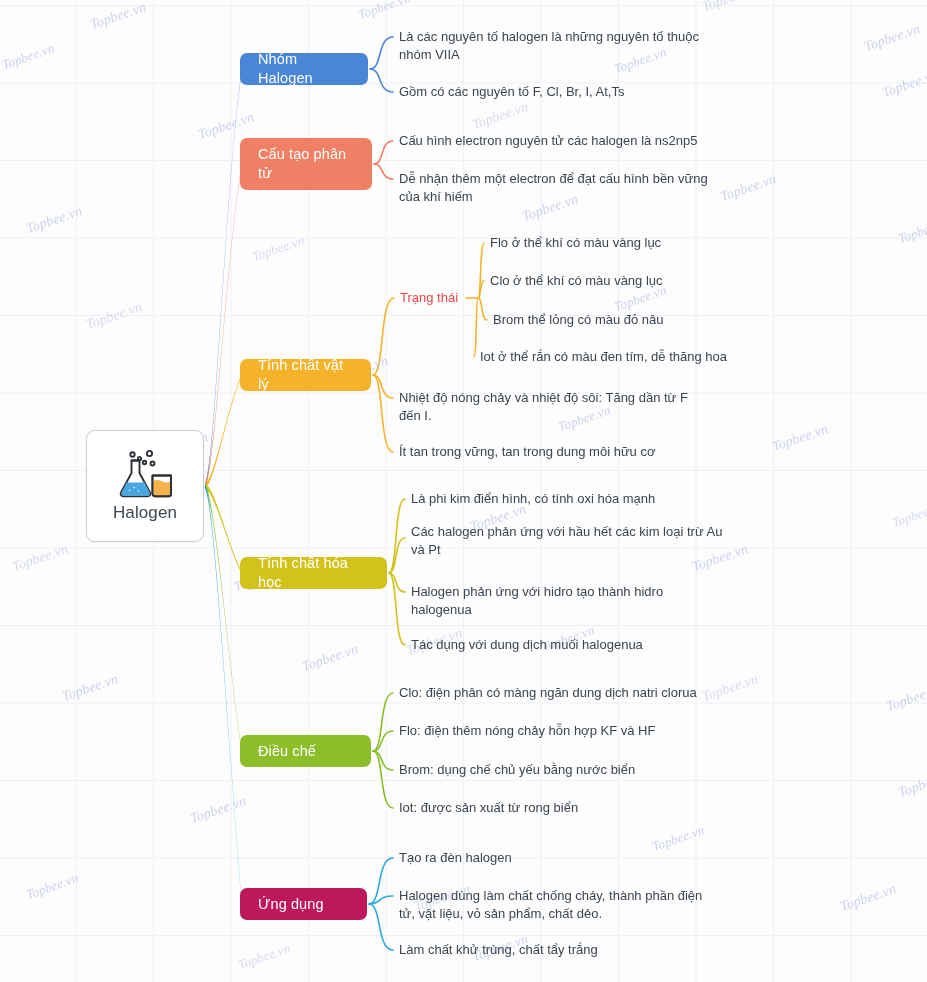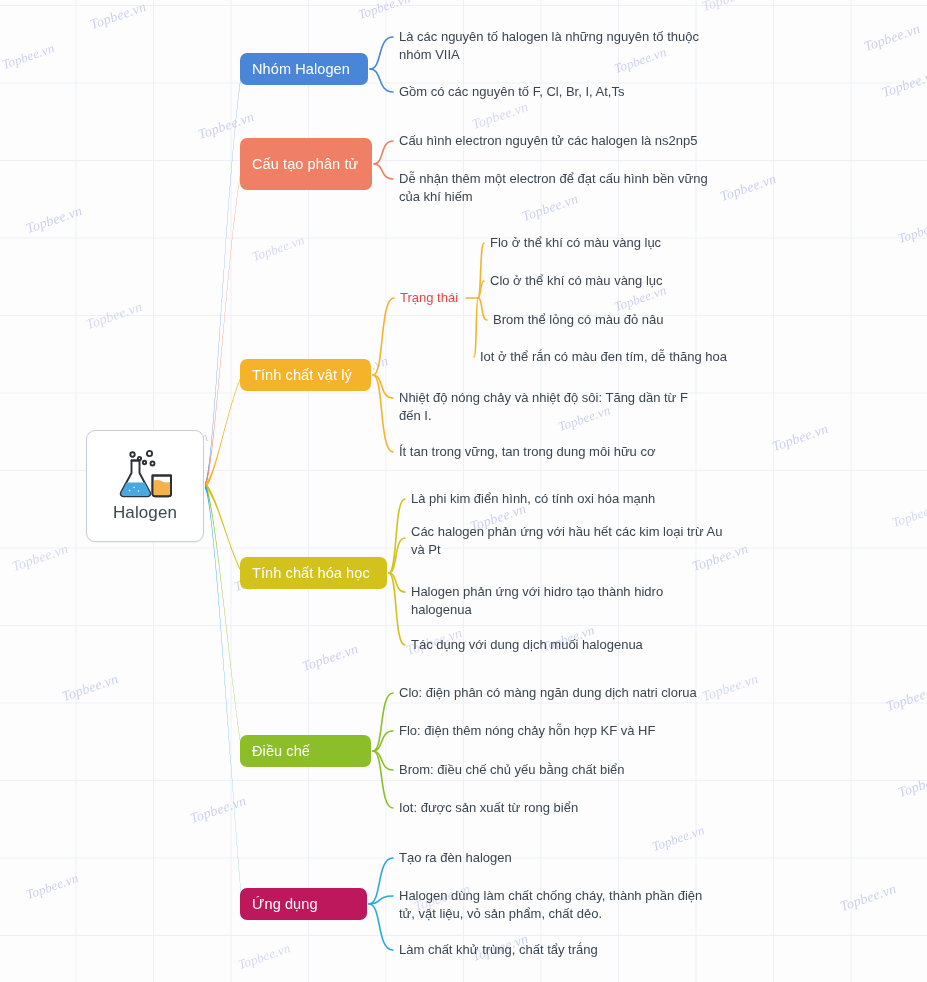--- a/index.html
+++ b/index.html
@@ -55,21 +55,21 @@
   }
   .flask{display:block;}
 
   
   .pill{
     position:absolute;
     border-radius:7px;
     color:#ffffff;
     font-size:14.5px;
     line-height:19px;
-    padding:6px 12px;
+    padding:6px 18px;
     box-sizing:border-box;
     display:flex;align-items:center;
     letter-spacing:.1px;
   }
 
   
   .leaf{
     position:absolute;
     color:#3a4550;
     font-size:13px;
@@ -220,21 +220,21 @@
       </div>
       <div class="leaf" style="left: 411px; top: 490px; width: 290px;">Là phi kim điển hình, có tính oxi hóa mạnh</div>
       <div class="leaf" style="left: 411px; top: 523px; width: 320px;">Các halogen phản ứng với hầu hết các kim loại trừ Au và Pt</div>
       <div class="leaf" style="left: 411px; top: 583px; width: 280px;">Halogen phản ứng với hidro tạo thành hidro halogenua</div>
       <div class="leaf" style="left: 411px; top: 636px; width: 300px;">Tác dụng với dung dịch muối halogenua</div>
       <div class="pill" style="left: 240px; top: 735px; width: 131px; height: 32px; background: rgb(140, 190, 42);">
         <span>Điều chế</span>
       </div>
       <div class="leaf" style="left: 399px; top: 684px; width: 320px;">Clo: điện phân có màng ngăn dung dịch natri clorua</div>
       <div class="leaf" style="left: 399px; top: 722px; width: 270px;">Flo: điện thêm nóng chảy hỗn hợp KF và HF</div>
-      <div class="leaf" style="left: 399px; top: 761px; width: 280px;">Brom: điều chế chủ yếu bằng chất biển</div>
+      <div class="leaf" style="left: 399px; top: 761px; width: 280px;">Brom: dụng chế chủ yếu bằng nước biển</div>
       <div class="leaf" style="left: 399px; top: 799px; width: 250px;">Iot: được sản xuất từ rong biển</div>
       <div class="pill" style="left: 240px; top: 888px; width: 127px; height: 32px; background: #be185d;">
         <span>Ứng dụng</span>
       </div>
       <div class="leaf" style="left: 399px; top: 849px; width: 240px;">Tạo ra đèn halogen</div>
       <div class="leaf" style="left: 399px; top: 887px; width: 318px;">Halogen dùng làm chất chống cháy, thành phần điện tử, vật liệu, vỏ sản phẩm, chất dẻo.</div>
       <div class="leaf" style="left: 399px; top: 941px; width: 260px;">Làm chất khử trùng, chất tẩy trắng</div>
     </div>
 </div>
 

